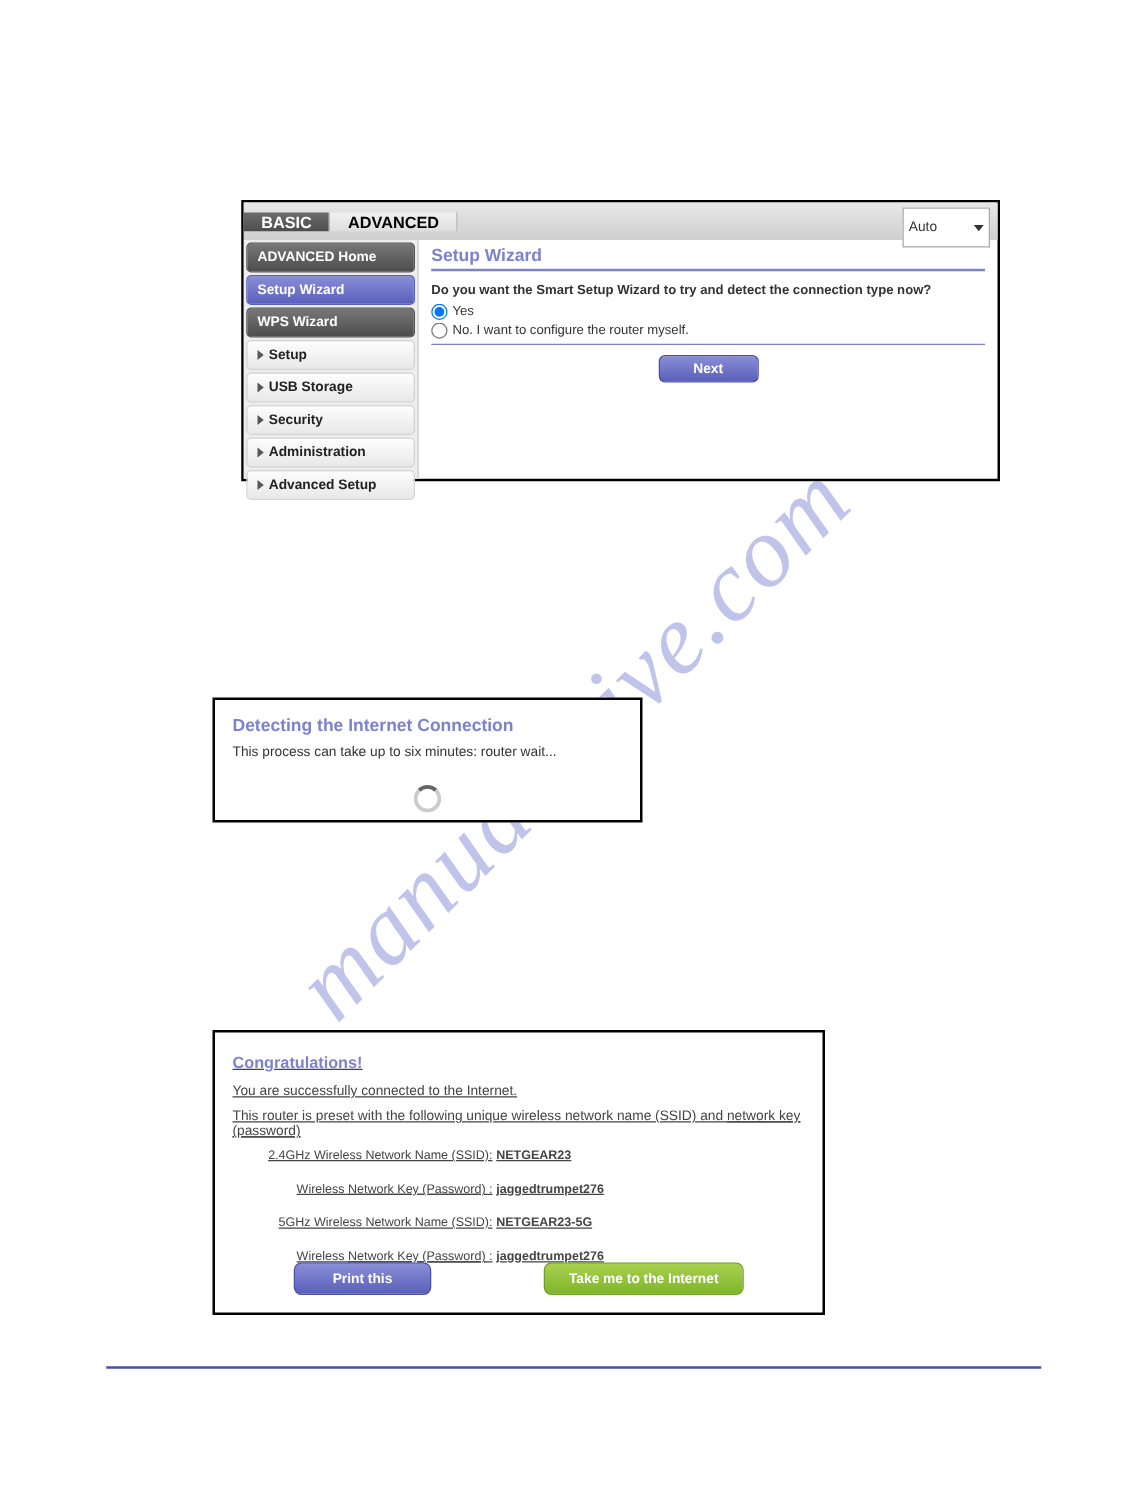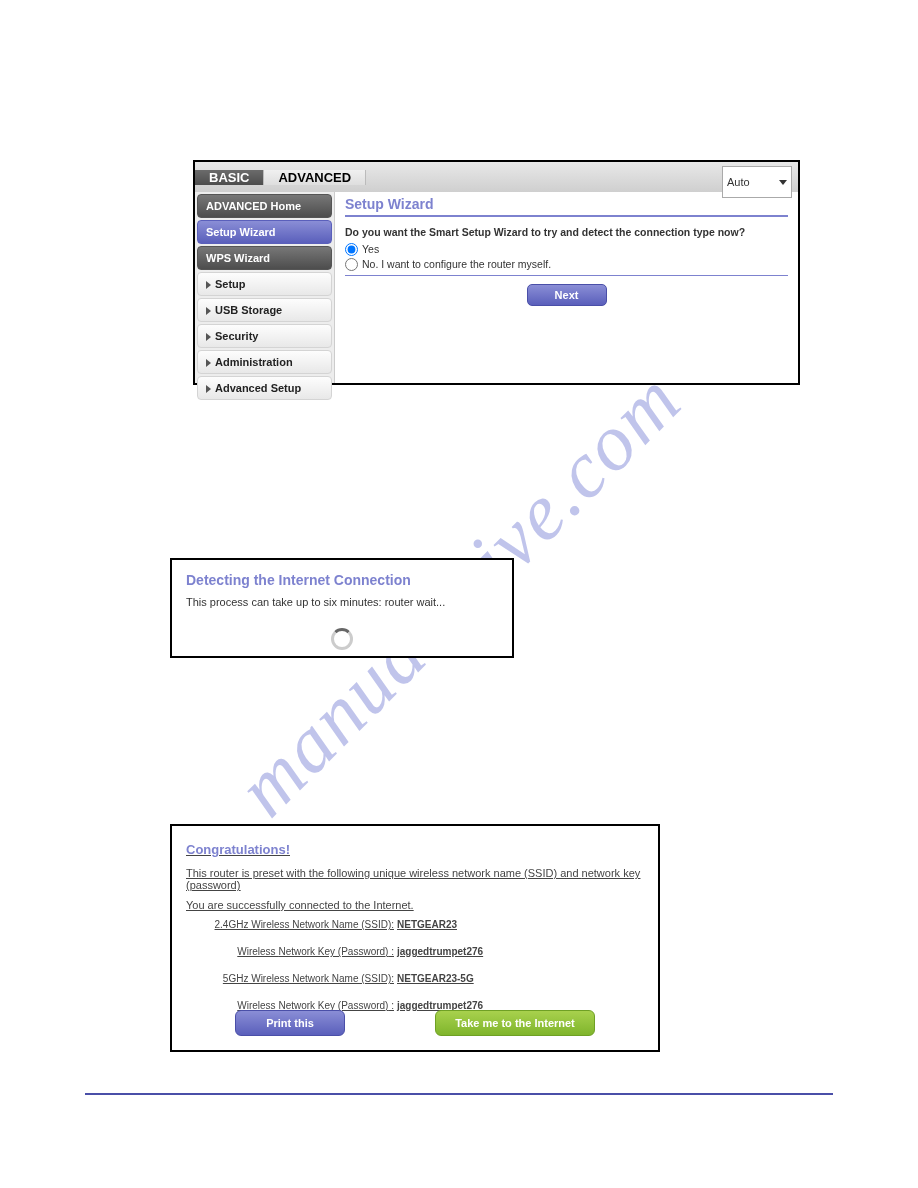--- a/index.html
+++ b/index.html
@@ -290,24 +290,24 @@
 </div>
 
 <div class="panel2">
   <h3>Detecting the Internet Connection</h3>
   <div class="msg">This process can take up to six minutes: router wait...</div>
   <div class="spinner"></div>
 </div>
 
 <div class="panel3">
   <h3>Congratulations!</h3>
+  <div class="line">You are successfully connected to the Internet.</div>
   <div class="line">
     <span>This router is preset with the following unique wireless network name (SSID) and </span><a href="#" class="u">network key (password)</a>
   </div>
-  <div class="line">You are successfully connected to the Internet.</div>
   <div class="netgrid">
     <div class="lbl">2.4GHz Wireless Network Name (SSID):</div>
     <div class="val">NETGEAR23</div>
     <div class="lbl"><span>Wireless </span><a href="#" class="u">Network Key (Password)</a><span> :</span></div>
     <div class="val">jaggedtrumpet276</div>
     <div class="lbl">5GHz Wireless Network Name (SSID):</div>
     <div class="val">NETGEAR23-5G</div>
     <div class="lbl"><span>Wireless </span><a href="#" class="u">Network Key (Password)</a><span> :</span></div>
     <div class="val">jaggedtrumpet276</div>
   </div>

